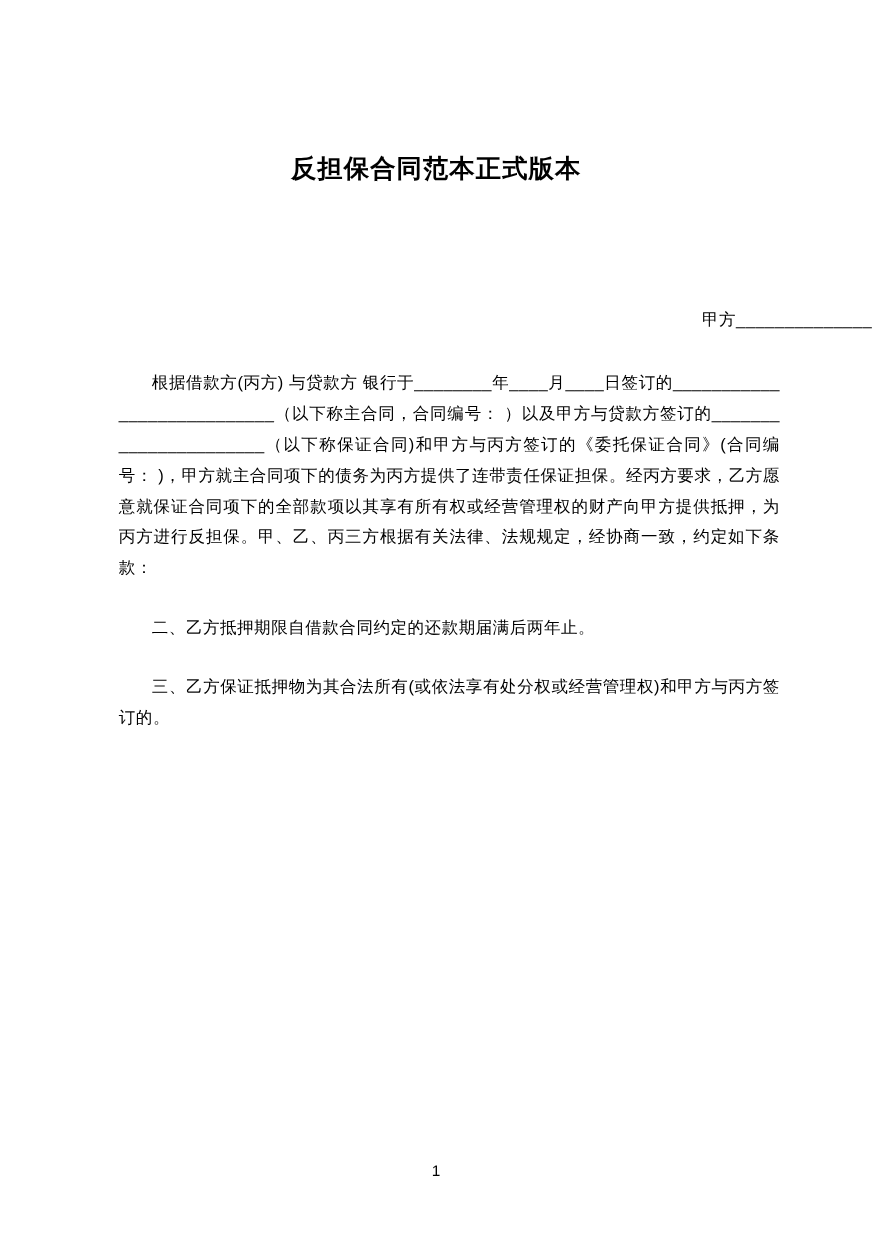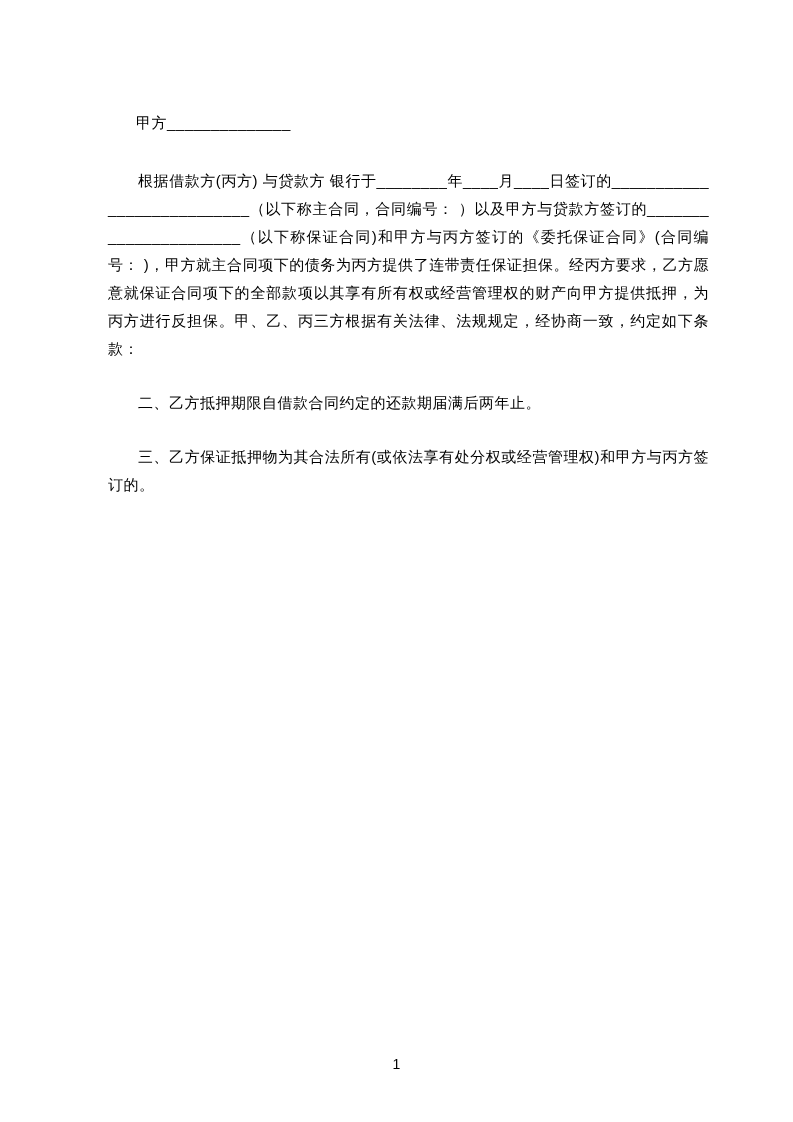--- a/index.html
+++ b/index.html
@@ -27,20 +27,21 @@
   }
   .parties {
     margin: 112px 0 0 136px;
   }
   .party-line {
     margin: 0 0 33px 0;
     font-size: 15px;
     line-height: 22px;
     letter-spacing: 0.5px;
     white-space: pre;
+    text-align: right;
   }
   .body-text {
     margin: 14px 48px 0 108px;
     width: 601px;
   }
   .para {
     margin: 0 0 26px 0;
     font-size: 15px;
     line-height: 28px;
     text-indent: 2em;
@@ -56,20 +57,21 @@
     text-align: center;
     font-size: 14px;
     color: #000000;
   }
 </style>
 </head>
 <body>
 
 <div class="page">
 
+  <div class="doc-title">反担保合同范本正式版本</div>
 
   <div class="parties">
     <p class="party-line">甲方______________</p>
   </div>
 
   <div class="body-text">
     <p class="para">根据借款方(丙方) 与贷款方 银行于________年____月____日签订的___________________________（以下称主合同，合同编号： ）以及甲方与贷款方签订的______________________（以下称保证合同)和甲方与丙方签订的《委托保证合同》(合同编号： )，甲方就主合同项下的债务为丙方提供了连带责任保证担保。经丙方要求，乙方愿意就保证合同项下的全部款项以其享有所有权或经营管理权的财产向甲方提供抵押，为丙方进行反担保。甲、乙、丙三方根据有关法律、法规规定，经协商一致，约定如下条款：</p>
     <p class="para">二、乙方抵押期限自借款合同约定的还款期届满后两年止。</p>
     <p class="para">三、乙方保证抵押物为其合法所有(或依法享有处分权或经营管理权)和甲方与丙方签订的。</p>
   </div>

